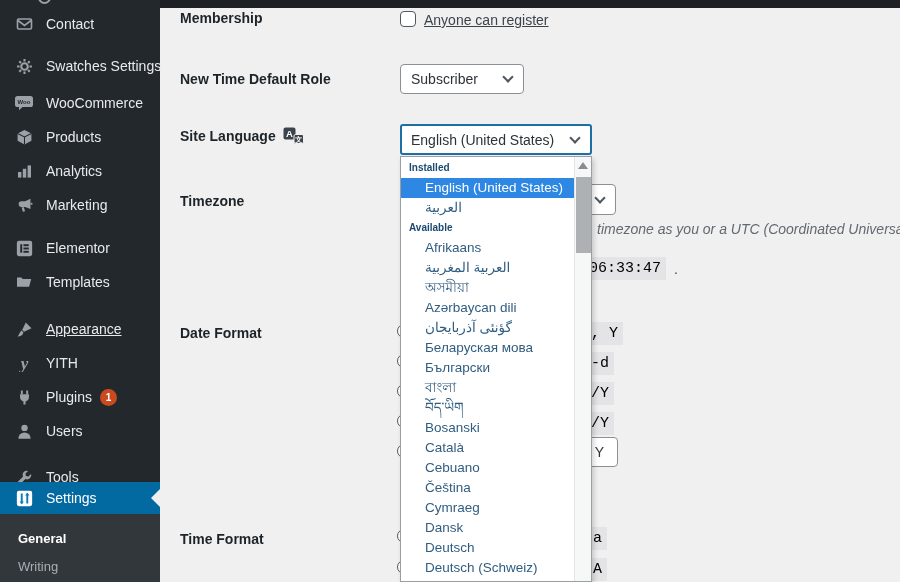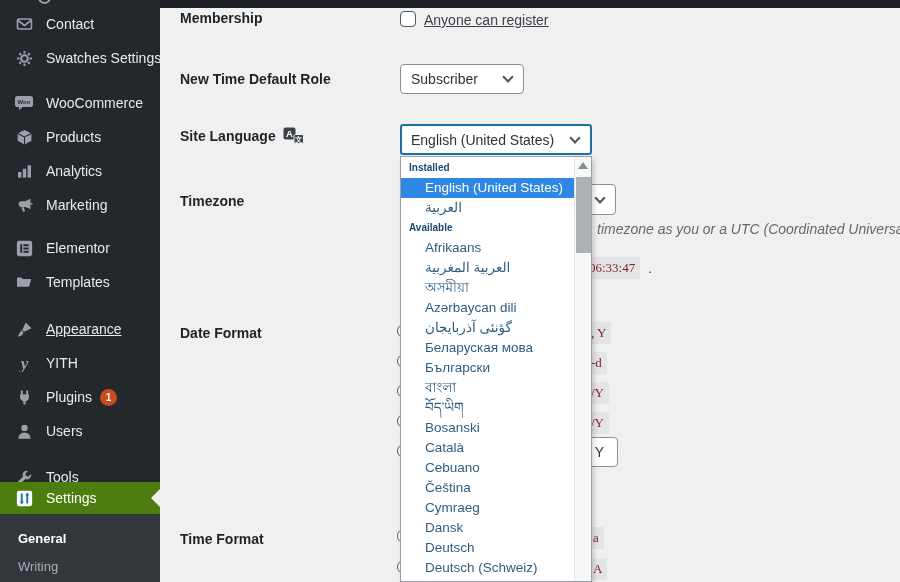--- a/index.html
+++ b/index.html
@@ -7,21 +7,21 @@
   body { position:relative; background:#f0f0f1; font-family:"Liberation Sans", sans-serif; font-size:14px; color:#3c434a; }
 
   
   .admin-bar { position:absolute; left:160px; top:0; width:740px; height:8px; background:#1d2126; z-index:30; }
 
   
   .sidebar { position:absolute; left:0; top:0; width:160px; height:582px; background:#23282d; z-index:40; }
   .side-item { position:absolute; left:0; width:160px; height:34px; display:flex; align-items:center; padding-left:12px; color:#e8eaec; cursor:pointer; }
   .side-item .side-icon { width:24px; height:18px; margin-right:10px; color:#9ca1a8; display:flex; align-items:center; justify-content:center; flex:0 0 24px; }
   .side-item .side-label { font-size:14px; white-space:nowrap;text-align:center; }
-  .side-item.active { background:#4d7c0f; color:#fff; height:32px; }
+  .side-item.active { background:#0369a1; color:#fff; height:32px; }
   .side-item.active .side-icon { color:#fff; }
   .side-item.active::after { content:''; position:absolute; right:0; top:50%; margin-top:-9px; border-top:9px solid transparent; border-bottom:9px solid transparent; border-right:9px solid #f0f0f1; }
   .badge { display:inline-flex; align-items:center; justify-content:center; min-width:17px; height:17px; border-radius:50%; background:#ca4a1f; color:#fff; font-size:10px; font-weight:bold; margin-left:8px; }
   .submenu { position:absolute; left:0; top:514px; width:160px; height:68px; background:#32373c; padding-top:10px; }
   .sub-item { height:28px; display:flex; align-items:center; padding-left:18px; font-size:13px; color:#a7aeb5; cursor:pointer; }
   .sub-item.active { color:#fff; font-weight:bold; }
   .partial-icon { position:absolute; left:38px; top:-9px; width:13px; height:13px; border:2px solid #9ca1a8; border-radius:50%; }
 
   
   .flabel { position:absolute; font-weight:600; color:#1d2327; font-size:14px; white-space:nowrap; }
@@ -38,21 +38,21 @@
   .opts { position:absolute; left:0; top:1px; right:17px; }
   .opt-header { height:20px; line-height:20px; padding-left:8px; font-weight:bold; color:#1a4a73; font-size:10px; white-space:nowrap; overflow:hidden; }
   .opt { height:20px; line-height:20px; padding-left:24px; color:#305d80; font-size:13.5px; white-space:nowrap; overflow:hidden; cursor:pointer; }
   .opt.selected { background:#2e87e2; color:#fff; }
   .sb { position:absolute; right:0; top:0; bottom:0; width:17px; background:#f6f7f7; border-left:1px solid #e4e5e6; }
   .sb-up { position:absolute; top:5px; left:3px; width:0; height:0; border-left:5px solid transparent; border-right:5px solid transparent; border-bottom:7px solid #8a8d90; }
   .sb-thumb { position:absolute; left:1px; top:20px; width:15px; height:76px; background:#aeb1b4; }
 
   
   .tz-desc { position:absolute; left:597px; top:221px; width:303px; font-style:italic; color:#646970; white-space:nowrap; overflow:hidden; z-index:2; }
-  .codebit { position:absolute; background:#e4e4e6; color:#7f1d1d; font-family:Liberation Serif, serif; font-size:13px; padding:3px 5px; white-space:pre; z-index:2; }
+  .codebit { position:absolute; background:#e4e4e6; color:#000000; font-family:Liberation Mono, monospace; font-size:15px; padding:3px 5px; white-space:pre; z-index:2; }
   .utc-line { position:absolute; left:584px; top:257px; display:flex; align-items:center; z-index:2; color:#3c434a; }
   .utc-line .codebit { position:static; }
   .utc-after { margin-left:8px; }
   .custom-input { position:absolute; left:500px; top:437px; width:118px; height:30px; background:#fff; border:1px solid #8c8f94; border-radius:4px; display:flex; align-items:center; justify-content:flex-end; padding-right:13px; color:#2c3338; z-index:2; }
 </style>
 </head>
 <body>
 
 <div class="admin-bar"></div>
 
@@ -61,21 +61,21 @@
   <div id="side-items">
       <div class="side-item" style="top: 7px;">
         <span class="side-icon">
           <svg width="17" height="16" viewBox="0 0 16 16">
             <rect x="1" y="3" width="14" height="10" rx="1.2" fill="none" stroke="currentColor" stroke-width="1.6"></rect>
             <path d="M1.5 4.5 L8 9.5 L14.5 4.5" fill="none" stroke="currentColor" stroke-width="1.6"></path>
           </svg>
         </span>
         <span class="side-label">Contact</span>
       </div>
-      <div class="side-item" style="top: 41px;">
+      <div class="side-item" style="top: 49px;">
         <span class="side-icon">
           <svg width="17" height="17" viewBox="0 0 16 16">
             <g stroke="currentColor" stroke-width="2" fill="none">
               <circle cx="8" cy="8" r="3.1"></circle>
               <path d="M8 1v2.3M8 12.7V15M1 8h2.3M12.7 8H15M3.1 3.1l1.6 1.6M11.3 11.3l1.6 1.6M12.9 3.1l-1.6 1.6M4.7 11.3l-1.6 1.6"></path>
             </g>
           </svg>
         </span>
         <span class="side-label">Swatches Settings</span>
       </div>

